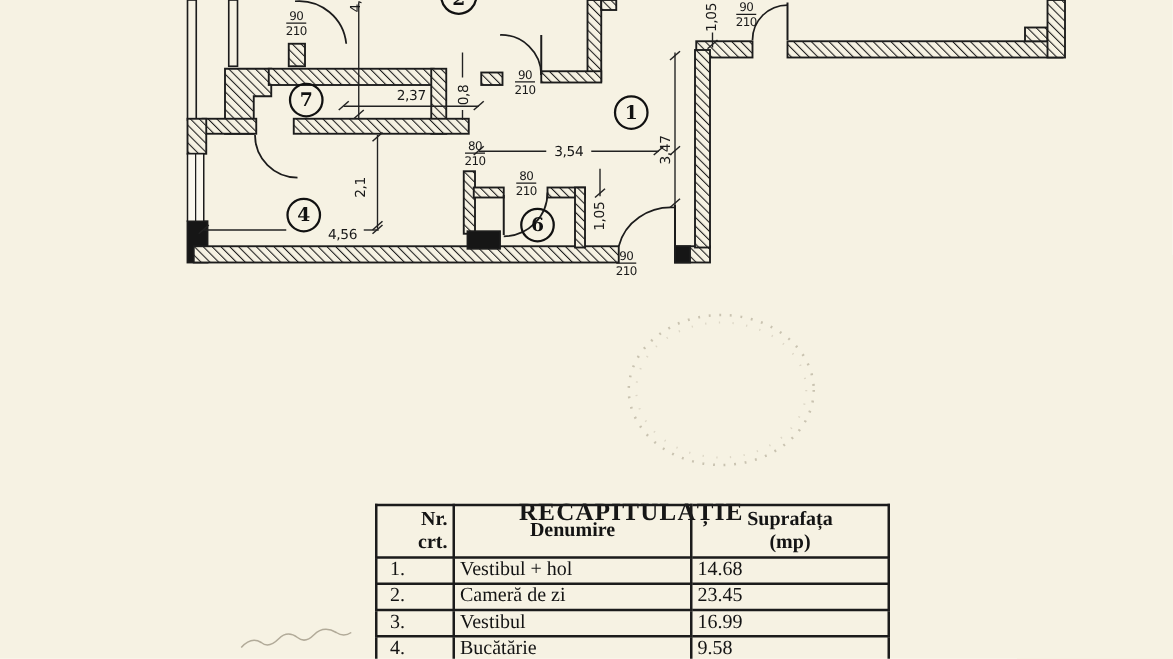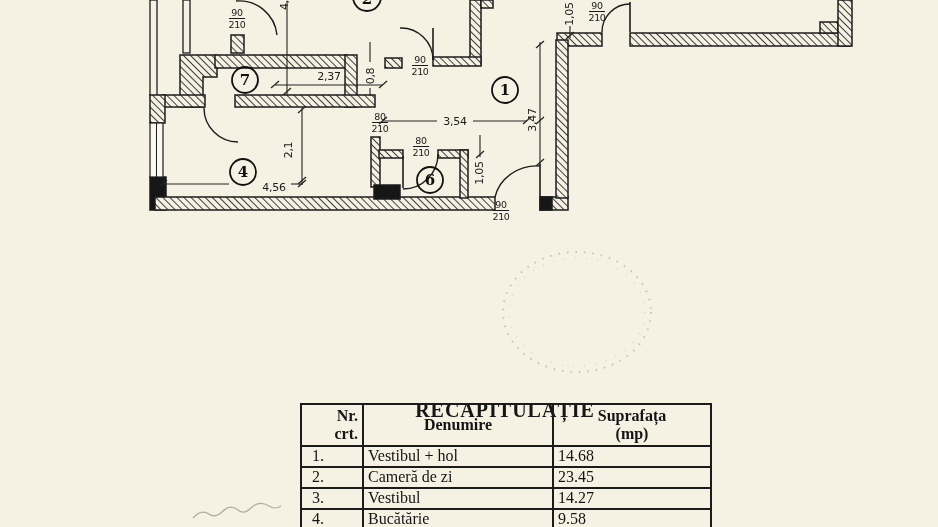--- a/index.html
+++ b/index.html
@@ -245,21 +245,21 @@
       <td>14.68</td>
     </tr>
     <tr class="data">
       <td class="nr">2.</td>
       <td>Cameră de zi</td>
       <td>23.45</td>
     </tr>
     <tr class="data">
       <td class="nr">3.</td>
       <td>Vestibul</td>
-      <td>14.27</td>
+      <td>16.99</td>
     </tr>
     <tr class="data">
       <td class="nr">4.</td>
       <td>Bucătărie</td>
       <td>9.58</td>
     </tr>
   </tbody>
     </table>
 
 </div>

